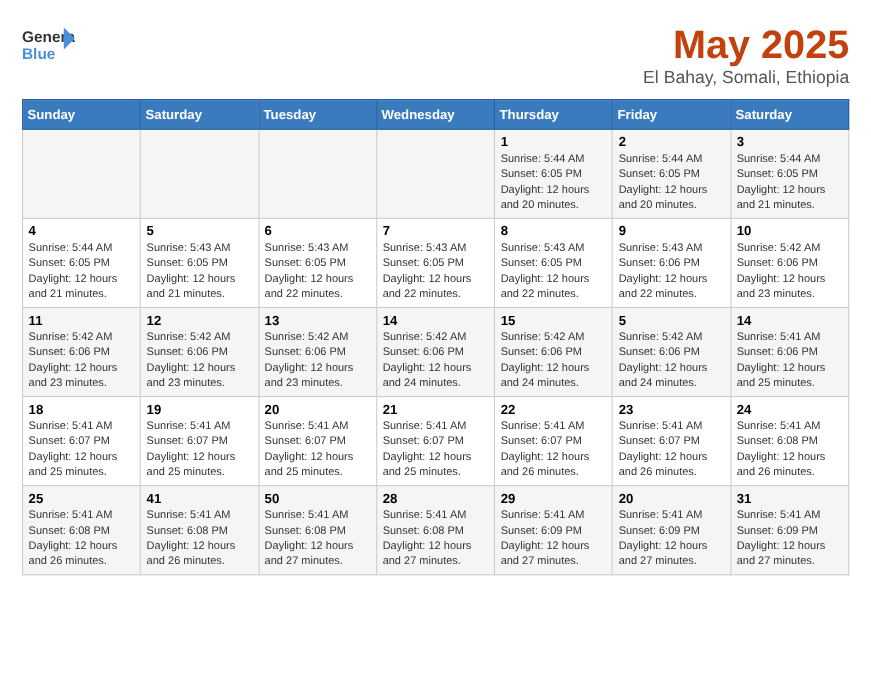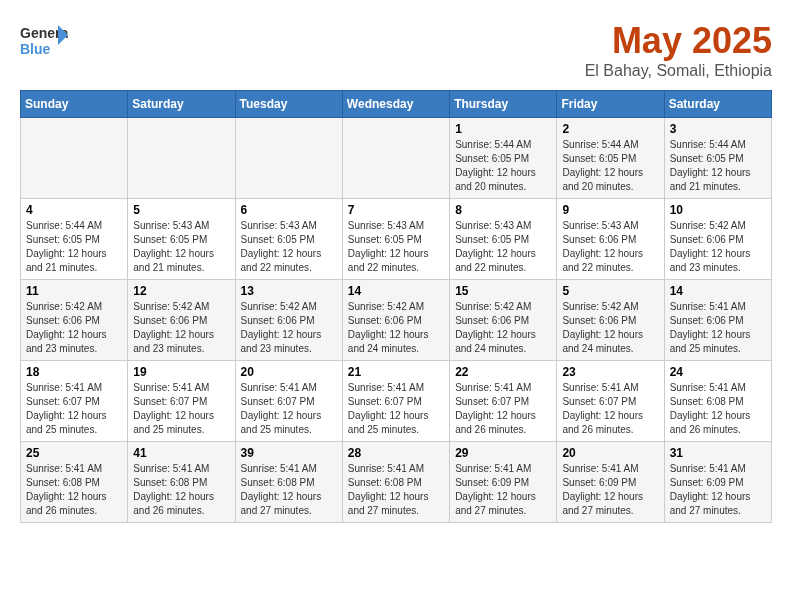--- a/index.html
+++ b/index.html
@@ -295,21 +295,21 @@
 and 26 minutes.</div>
         </td>
         <td>
           <span class="day-number">41</span>
           <div class="day-info" style="white-space: pre-line;">Sunrise: 5:41 AM
 Sunset: 6:08 PM
 Daylight: 12 hours
 and 26 minutes.</div>
         </td>
         <td>
-          <span class="day-number">39</span>
+          <span class="day-number">50</span>
           <div class="day-info" style="white-space: pre-line;">Sunrise: 5:41 AM
 Sunset: 6:08 PM
 Daylight: 12 hours
 and 27 minutes.</div>
         </td>
         <td>
           <span class="day-number">28</span>
           <div class="day-info" style="white-space: pre-line;">Sunrise: 5:41 AM
 Sunset: 6:08 PM
 Daylight: 12 hours

